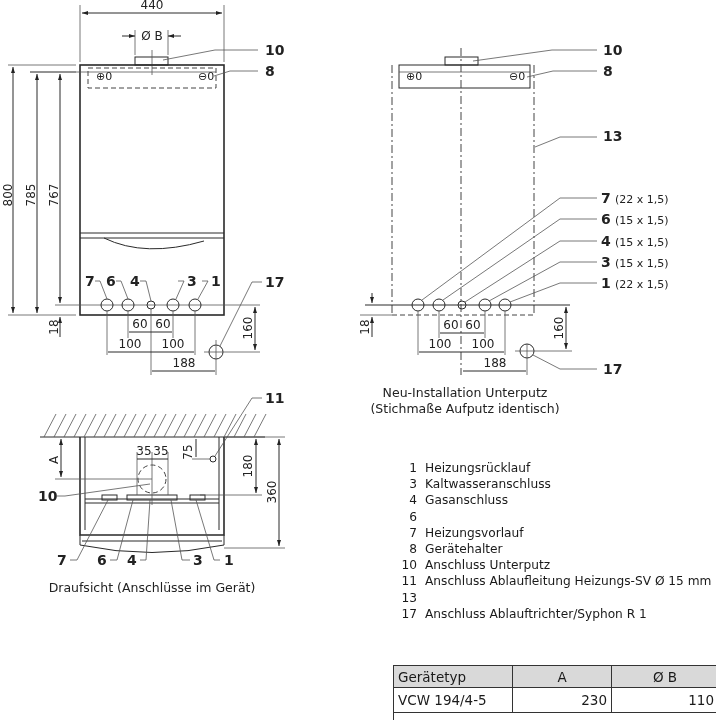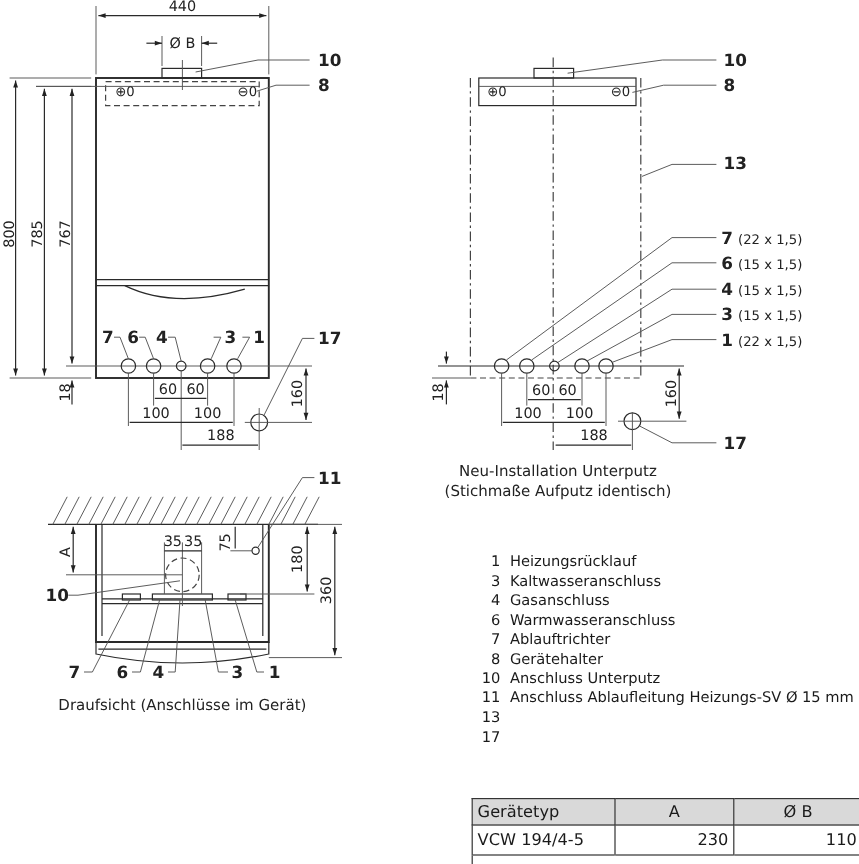--- a/index.html
+++ b/index.html
@@ -301,43 +301,43 @@
   <div class="row">
       <span class="k">3</span>
       <span>Kaltwasseranschluss</span>
     </div>
   <div class="row">
       <span class="k">4</span>
       <span>Gasanschluss</span>
     </div>
   <div class="row">
       <span class="k">6</span>
-      <span>Warmwasseranschluss</span>
     </div>
   <div class="row">
       <span class="k">7</span>
-      <span>Ablauftrichter</span>
+      <span>Heizungsvorlauf</span>
     </div>
   <div class="row">
       <span class="k">8</span>
       <span>Gerätehalter</span>
     </div>
   <div class="row">
       <span class="k">10</span>
       <span>Anschluss Unterputz</span>
     </div>
   <div class="row">
       <span class="k">11</span>
       <span>Anschluss Ablaufleitung Heizungs-SV Ø 15 mm</span>
     </div>
   <div class="row">
       <span class="k">13</span>
     </div>
   <div class="row">
       <span class="k">17</span>
+      <span>Anschluss Ablauftrichter/Syphon R 1</span>
     </div>
 </div>
 
 <table class="dt">
   <tbody>
       <tr>
     <th style="width:110px">Gerätetyp</th>
     <th style="text-align:center;width:90px">A</th>
     <th style="text-align:center">Ø B</th>
   </tr>

